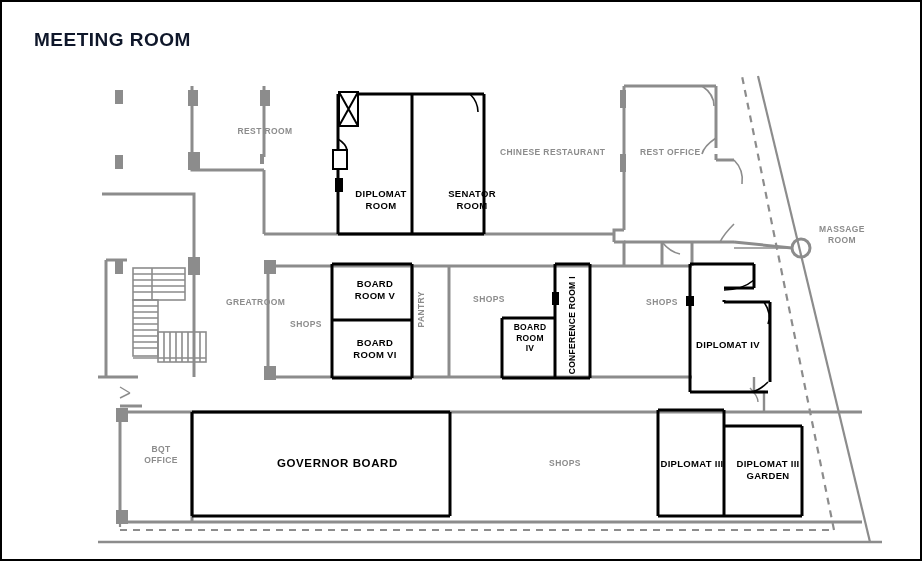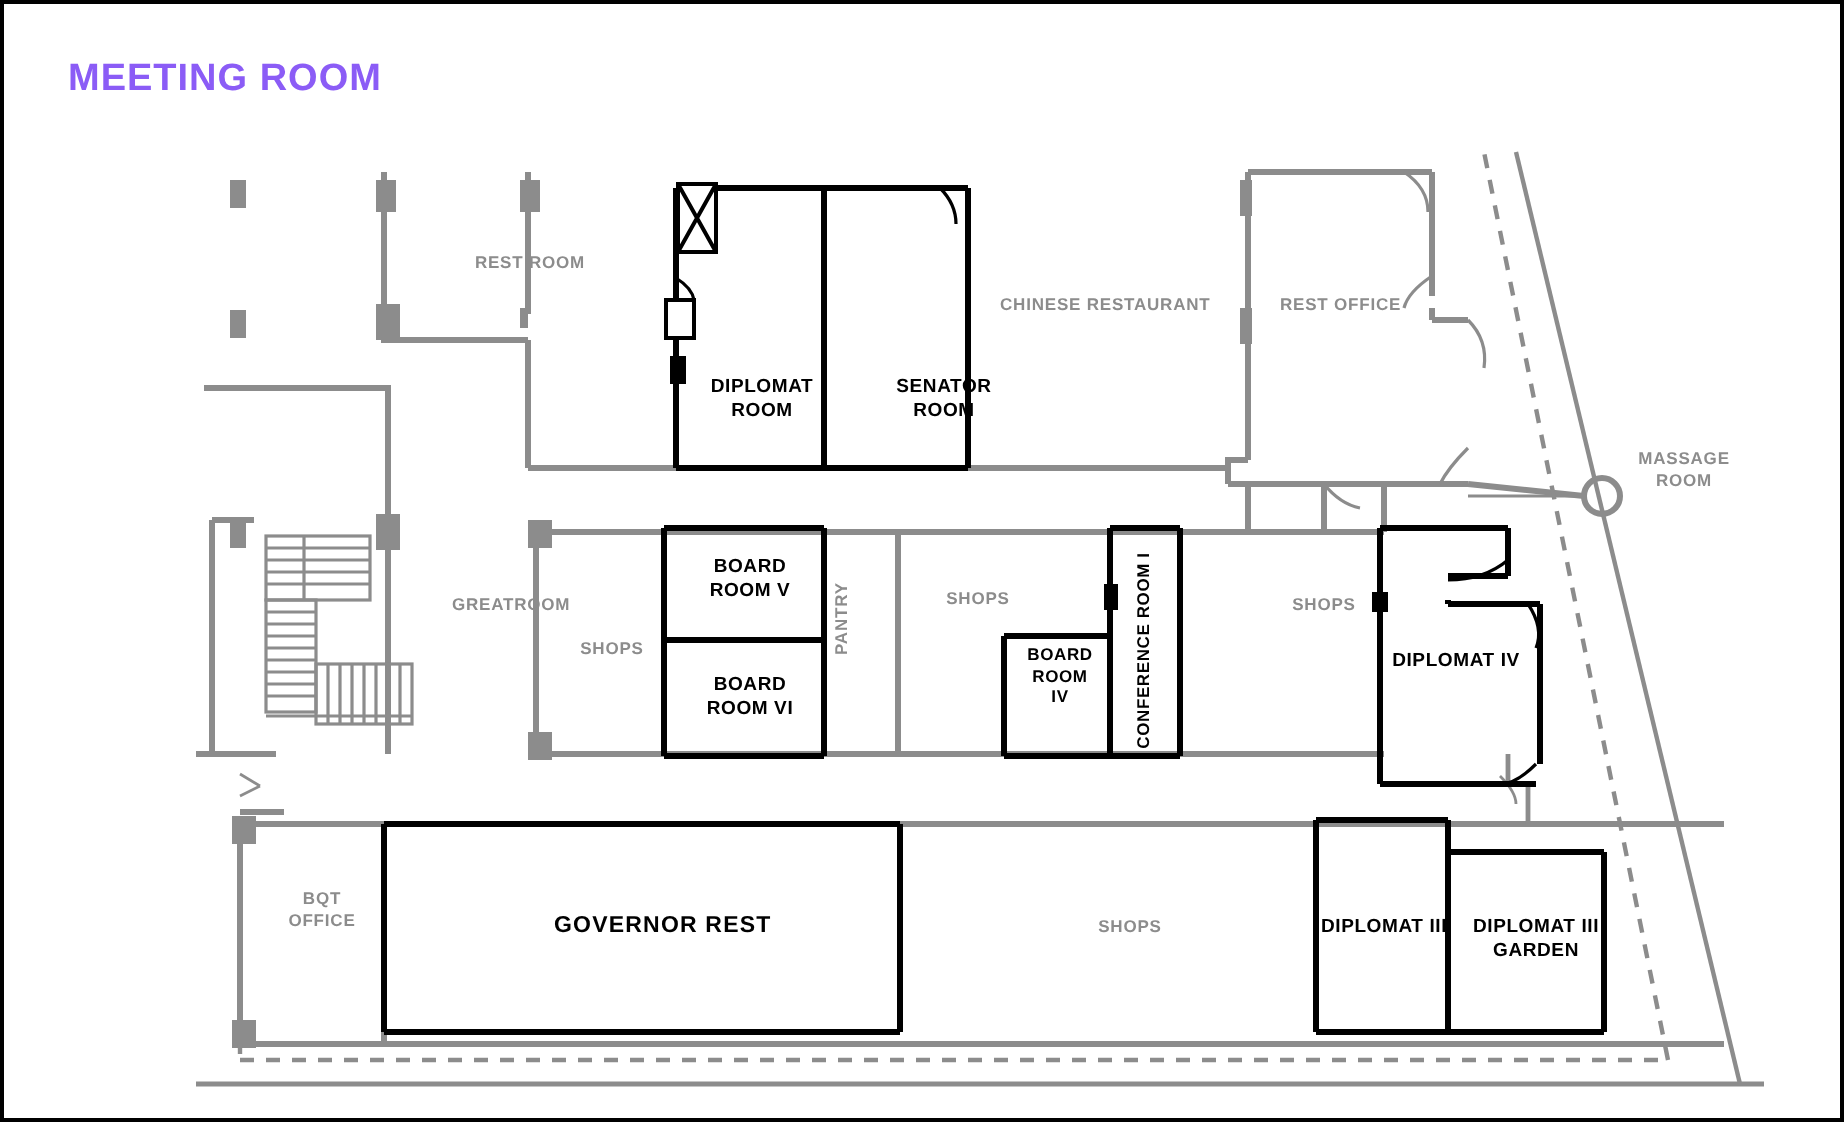--- a/index.html
+++ b/index.html
@@ -19,21 +19,21 @@
     box-sizing: border-box;
     overflow: hidden;
   }
   #plan-title {
     position: absolute;
     left: 32px;
     top: 27px;
     font-size: 19px;
     font-weight: bold;
     letter-spacing: 0.5px;
-    color: #8b5cf6;
+    color: #0f172a;
     font-family: "Liberation Sans", sans-serif;
     white-space: nowrap;
   }
   #plan-svg {
     position: absolute;
     left: 0;
     top: 0;
     width: 922px;
     height: 561px;
   }
@@ -245,19 +245,19 @@
   <div class="lbl lbl-black" style="left:420px; top:186px; width:52px;margin-left:24px;">SENATOR
 ROOM</div>
   <div class="lbl lbl-black" style="left:349px; top:276px; width:48px;">BOARD
 ROOM V</div>
   <div class="lbl lbl-black" style="left:347px; top:335px; width:52px;">BOARD
 ROOM VI</div>
   <div class="lbl lbl-black" style="left:505px; top:320px; width:46px; font-size:8.5px;">BOARD
 ROOM
 IV</div>
   <div class="lbl lbl-black lbl-vert" style="left:522px; top:319px; width:96px; font-size:8.5px;">CONFERENCE ROOM I</div>
-  <div class="lbl lbl-black" style="left:690px; top:323px; width:72px;">DIPLOMAT IV</div>
-  <div class="lbl lbl-black-lg" style="left:275px; top:454px; width:94px;">GOVERNOR REST</div>
+  <div class="lbl lbl-black" style="left:690px; top:337px; width:72px;">DIPLOMAT IV</div>
+  <div class="lbl lbl-black-lg" style="left:275px; top:454px; width:94px;">GOVERNOR BOARD</div>
   <div class="lbl lbl-black" style="left:658px; top:456px; width:64px;">DIPLOMAT III</div>
   <div class="lbl lbl-black" style="left:733px; top:456px; width:66px;">DIPLOMAT III
 GARDEN</div>
 
 </div>
 
 </body></html>

